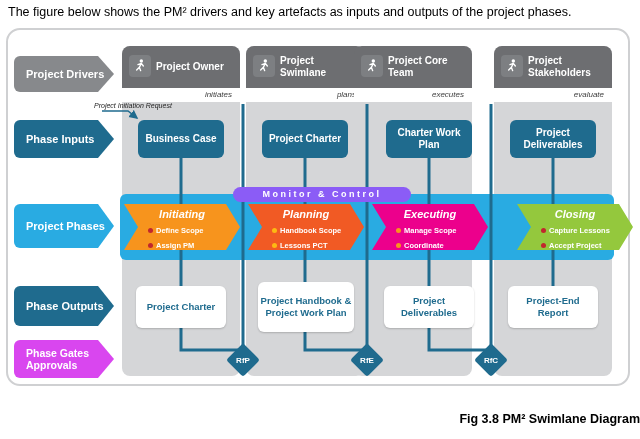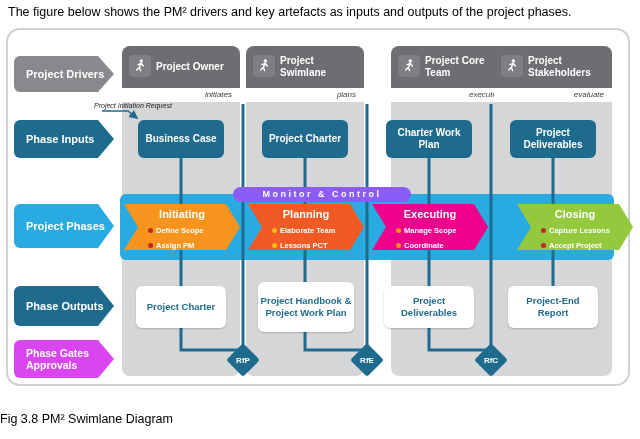--- a/index.html
+++ b/index.html
@@ -1,42 +1,42 @@
 <!DOCTYPE html>
 <html><head>
 <meta charset="utf-8">
 <style>
   * { margin:0; padding:0; box-sizing:border-box; }
   body { background:#fff; font-family:"Liberation Sans", sans-serif; }
   .page { position:relative; width:640px; height:439px; background:#fff; overflow:hidden; }
 
   .intro { position:absolute; left:8px; top:5px; font-size:12.5px; color:#000; }
-  .caption { position:absolute; left:0; top:412px; width:100%; text-align:left; font-weight:normal; font-size:12.5px; color:#000; }
+  .caption { position:absolute; left:0; top:412px; width:100%; text-align:right; font-weight:bold; font-size:12.5px; color:#000; }
 
   .frame { position:absolute; left:6px; top:28px; width:624px; height:358px; border:2px solid #CFD0D2; border-radius:14px; background:#fff; z-index:0; }
 
   .lane { position:absolute; top:46px; height:330px; width:118px; background:#D5D6D8; border-radius:8px; z-index:1; }
-  .lx1{left:122px}.lx2{left:246px}.lx3{left:391px}.lx4{left:494px}
+  .lx1{left:122px}.lx2{left:246px}.lx3{left:354px}.lx4{left:494px}
 
   .hdr { position:absolute; top:46px; height:42px; width:118px; background:#6D6E71; border-radius:8px 8px 0 0; z-index:3; color:#fff; }
   .hdr .icon { position:absolute; left:7px; top:9px; width:22px; height:22px; background:#7D7F82; border-radius:4px; display:flex; align-items:center; justify-content:center; }
   .hdr .ttl { position:absolute; left:34px; top:50%; transform:translateY(-50%); width:80px; font-size:10px; font-weight:bold; line-height:1.2; }
 
   .role { position:absolute; top:88px; height:14px; width:118px; background:#fff; z-index:3; font-style:italic; font-size:8px; color:#404040; text-align:right; padding-right:8px; line-height:14px; }
 
   .inp { position:absolute; top:120px; height:38px; width:86px; background:#1F6B8E; border-radius:6px; z-index:3; color:#fff; font-weight:bold; font-size:10px; display:flex; align-items:center; justify-content:center; text-align:center; line-height:1.2; padding:2px; }
   .ix1{left:138px}.ix2{left:262px}.ix3{left:386px}.ix4{left:510px}
 
   .band { position:absolute; left:120px; top:194px; width:494px; height:66px; background:#29ABE2; border-radius:6px; z-index:1; }
   .pill { position:absolute; left:233px; top:187px; width:178px; height:15px; background:#8b5cf6; border-radius:8px; z-index:3; color:#fff; font-weight:bold; font-size:9px; letter-spacing:2.5px; text-align:center; line-height:15px; }
 
   .chev { position:absolute; top:204px; height:46px; width:116px; z-index:3; color:#fff; padding-top:4px;
           clip-path:polygon(0 0, calc(100% - 14px) 0, 100% 50%, calc(100% - 14px) 100%, 0 100%, 14px 50%); }
   .cx1{left:124px}.cx2{left:248px}.cx3{left:372px}.cx4{left:517px}
-  .ph-name { text-align:center; font-weight:bold; font-size:11px; }
+  .ph-name { text-align:center; font-weight:bold; font-size:11px;font-style:italic; }
   .ph-b { display:flex; align-items:center; gap:3px; padding-left:24px; font-size:7.5px; margin-top:6px; font-weight:bold; }
   .dot { width:5px; height:5px; border-radius:50%; flex:none; }
 
   .out { position:absolute; background:#fff; border-radius:6px; z-index:3; color:#1F6B8E; font-weight:bold; font-size:9.5px; display:flex; align-items:center; justify-content:center; text-align:center; line-height:1.25; padding:2px; box-shadow:0 1px 2px rgba(0,0,0,0.2); }
   .ox1{left:136px; top:286px; width:90px; height:42px;}
   .ox2{left:258px; top:282px; width:96px; height:50px;}
   .ox3{left:384px; top:286px; width:90px; height:42px;}
   .ox4{left:508px; top:286px; width:90px; height:42px;}
 
   .rowlab { position:absolute; left:14px; width:100px; z-index:3; color:#fff; font-weight:bold; font-size:11px; display:flex; align-items:center; padding-left:12px; line-height:1.15; border-radius:6px 0 0 6px;
@@ -158,21 +158,21 @@
       </div>
     <div class="ph-b">
         <span class="dot" style="background: rgb(193, 39, 45);"></span>
         <span>Assign PM</span>
       </div>
   </div>
   <div class="chev cx2" style="background: rgb(241, 90, 36);">
     <div class="ph-name">Planning</div>
     <div class="ph-b">
         <span class="dot" style="background: rgb(253, 185, 19);"></span>
-        <span>Elaborate Team</span>
+        <span>Handbook Scope</span>
       </div>
     <div class="ph-b">
         <span class="dot" style="background: rgb(253, 185, 19);"></span>
         <span>Lessons PCT</span>
       </div>
   </div>
   <div class="chev cx3" style="background: rgb(236, 0, 140);">
     <div class="ph-name">Executing</div>
     <div class="ph-b">
         <span class="dot" style="background: rgb(247, 148, 29);"></span>

